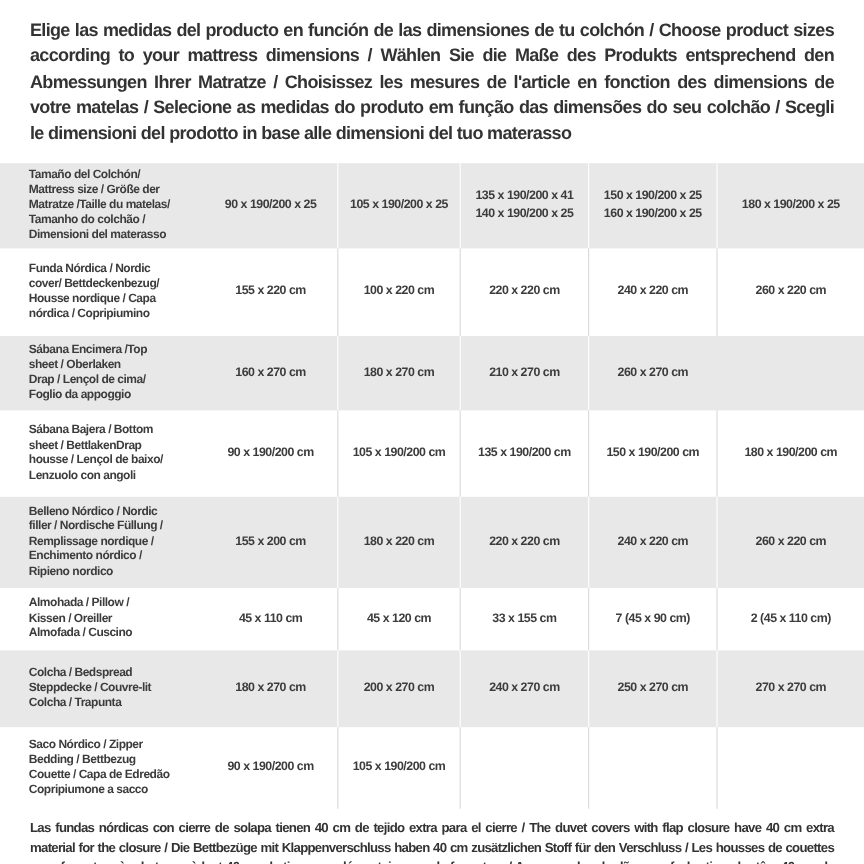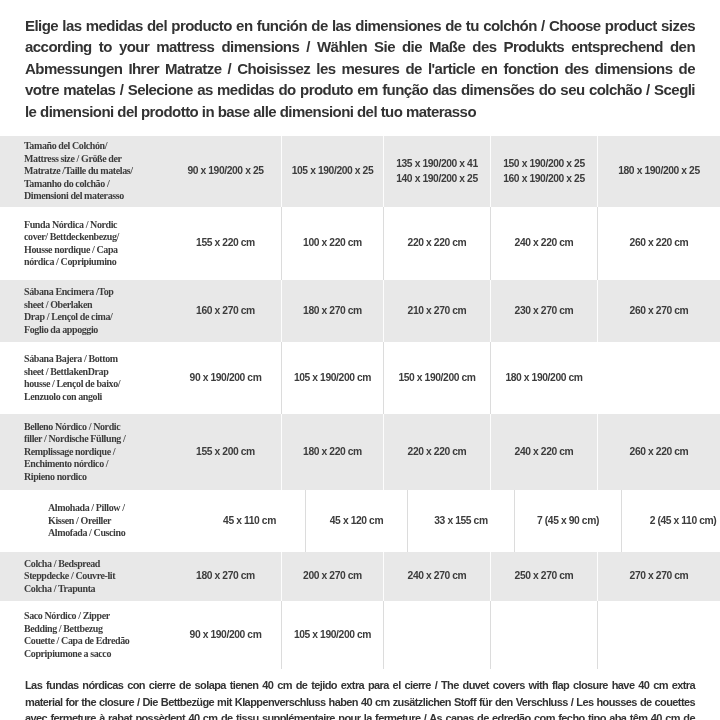--- a/index.html
+++ b/index.html
@@ -16,35 +16,35 @@
   .size-table{margin-top:14px;}
   .row{
     display:grid;
     grid-template-columns:170px 111px 102px 107px 107px 123px;
     align-items:stretch;
   }
   .row:nth-child(odd){background:#e8e8e8;}
   .cell{box-sizing:border-box;letter-spacing:-0.4px;}
   .label{
     padding:0 2px 0 24px;font-size:10px;line-height:1.25;
-    white-space:pre-line;align-self:center;font-family:Liberation Serif, serif;
+    white-space:pre-line;align-self:center;
   }
   .val{
     font-size:10.3px;line-height:1.4;text-align:center;white-space:pre-line;
     display:flex;align-items:center;justify-content:center;
   }
   .val + .val{border-left:1px solid #dcdcdc;}
   .row:nth-child(odd) .val + .val{border-left-color:#fdfdfd;}
   .r1{height:71px;}
   .r2{height:73px;}
   .r3{height:62px;}
   .r4{height:72px;}
   .r5{height:76px;}
-  .r6{height:62px;padding-left:24px;}
-  .r7{height:49px;}
+  .r6{height:52px;}
+  .r7{height:64px;}
   .r8{height:68px;}
   .footnote{
     margin:0;padding:8px 25px 0 25px;
     font-size:11px;line-height:1.5;letter-spacing:-0.6px;
     text-align:justify;color:#333333;
   }
 </style>
 </head>
 <body>
 
@@ -82,31 +82,31 @@
     </div>
 
     <div class="row r3">
       <div class="cell label">Sábana Encimera /Top
 sheet / Oberlaken
 Drap / Lençol de cima/
 Foglio da appoggio</div>
       <div class="cell val">160 x 270 cm</div>
       <div class="cell val">180 x 270 cm</div>
       <div class="cell val">210 x 270 cm</div>
-      <div class="cell val">230 x 270 cm</div>
       <div class="cell val">260 x 270 cm</div>
     </div>
 
     <div class="row r4">
       <div class="cell label">Sábana Bajera / Bottom
 sheet / BettlakenDrap
 housse / Lençol de baixo/
 Lenzuolo con angoli</div>
       <div class="cell val">90 x 190/200 cm</div>
       <div class="cell val">105 x 190/200 cm</div>
+      <div class="cell val">135 x 190/200 cm</div>
       <div class="cell val">150 x 190/200 cm</div>
       <div class="cell val">180 x 190/200 cm</div>
     </div>
 
     <div class="row r5">
       <div class="cell label">Belleno Nórdico / Nordic
 filler / Nordische Füllung /
 Remplissage nordique /
 Enchimento nórdico /
 Ripieno nordico</div>

